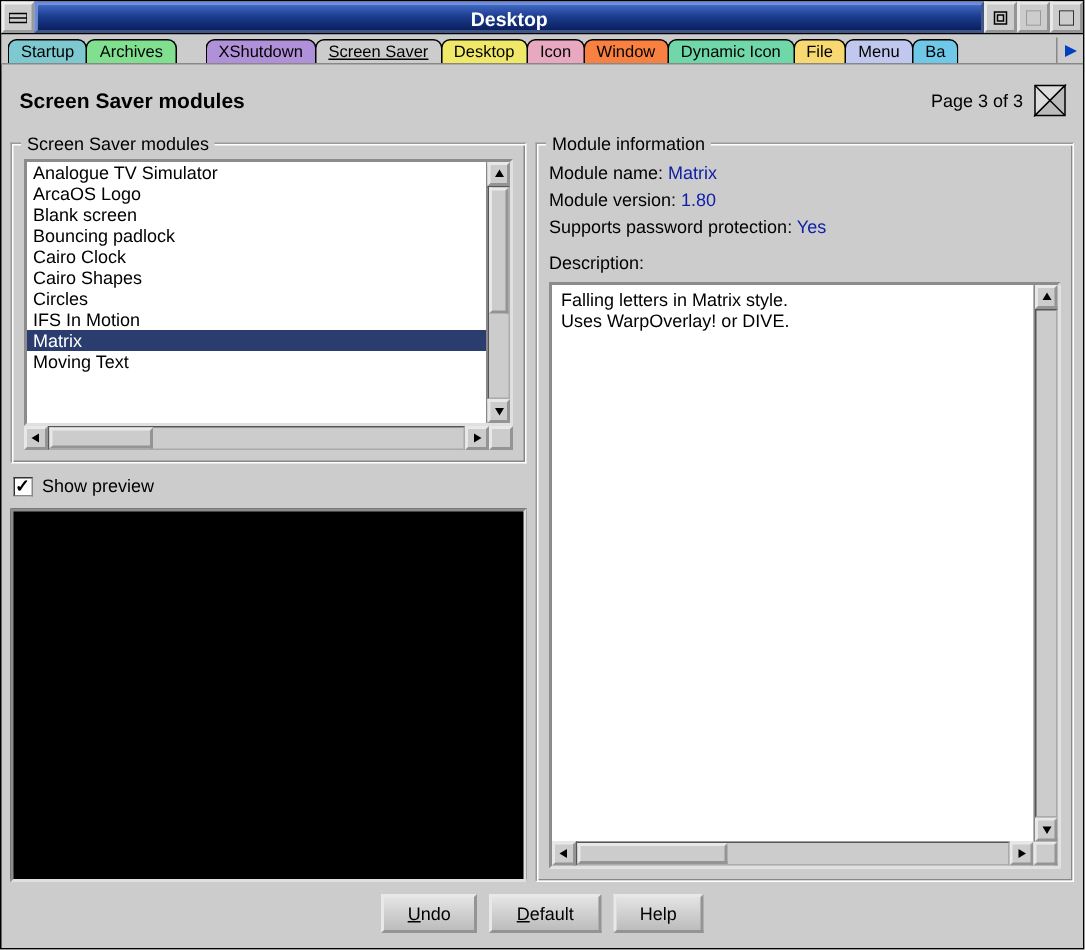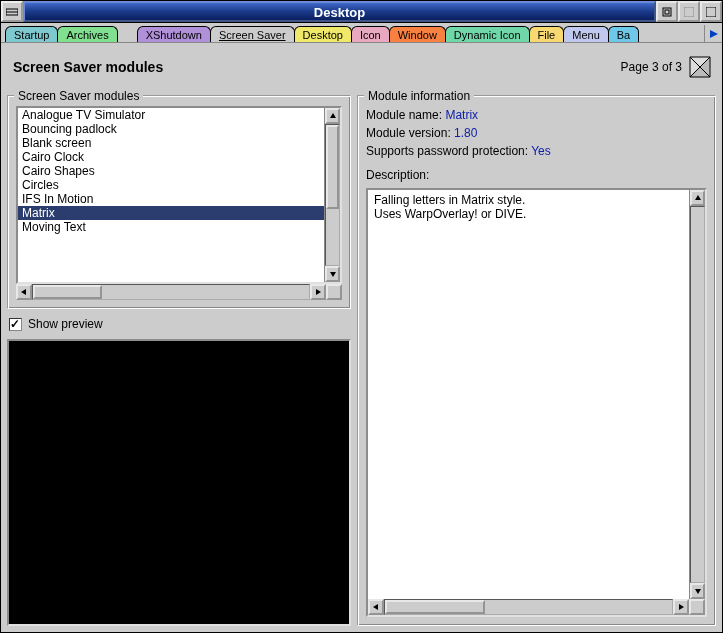--- a/index.html
+++ b/index.html
@@ -297,22 +297,23 @@
     </div>
 
     <div class="content">
 
       <div class="leftcol">
         <div class="groupbox">
           <div class="grouplabel">Screen Saver modules</div>
           <div class="listbox" style="height:178px;">
             <div class="listcontent" id="modlist">
                 <div class="listitem">Analogue TV Simulator</div>
+                <div class="listitem">ArcaOS Logo</div>
+                <div class="listitem">Blank screen</div>
                 <div class="listitem">Bouncing padlock</div>
-                <div class="listitem">Blank screen</div>
                 <div class="listitem">Cairo Clock</div>
                 <div class="listitem">Cairo Shapes</div>
                 <div class="listitem">Circles</div>
                 <div class="listitem">IFS In Motion</div>
                 <div class="listitem selected">Matrix</div>
                 <div class="listitem">Moving Text</div>
               </div>
             <div class="vscroll">
               <div class="sbtn">
                   <svg width="8" height="8" viewBox="0 0 8 8">
@@ -407,15 +408,20 @@
                 </div>
               <div style="width:16px;background:#ccc;border:2px outset #e8e8e8"></div>
             </div>
           </div>
         </div>
 
       </div>
 
     </div>
 
+    <div class="footbtns">
+      <button class="btn"><span class="ul">U</span><span>ndo</span></button>
+      <button class="btn"><span class="ul">D</span><span>efault</span></button>
+      <button class="btn">Help</button>
+    </div>
 
   </div>
 </div>
 
 </body></html>

